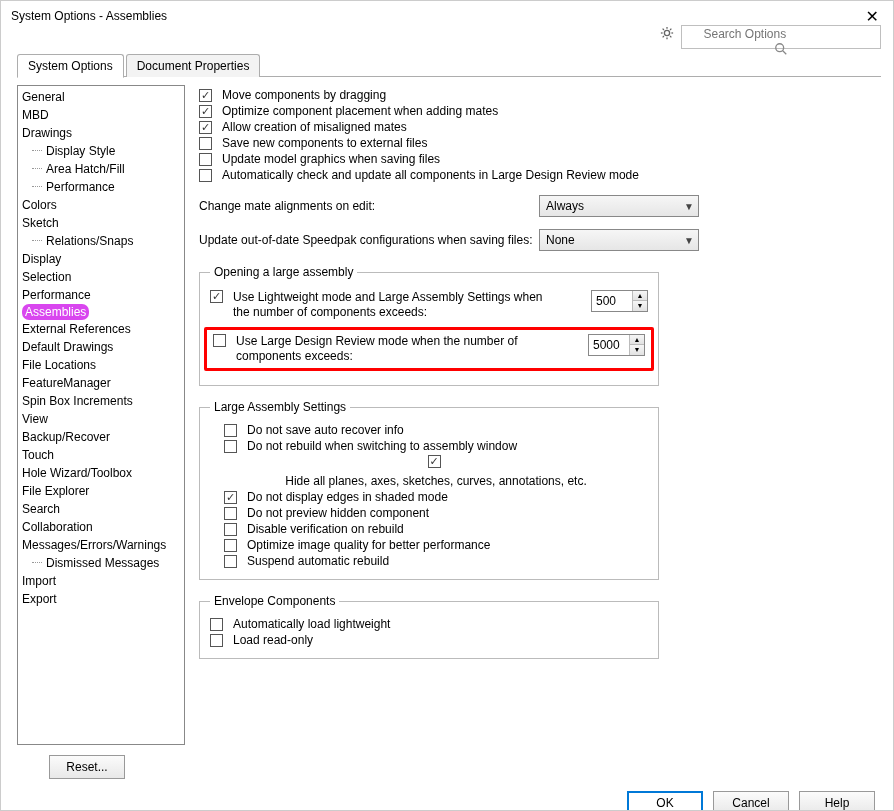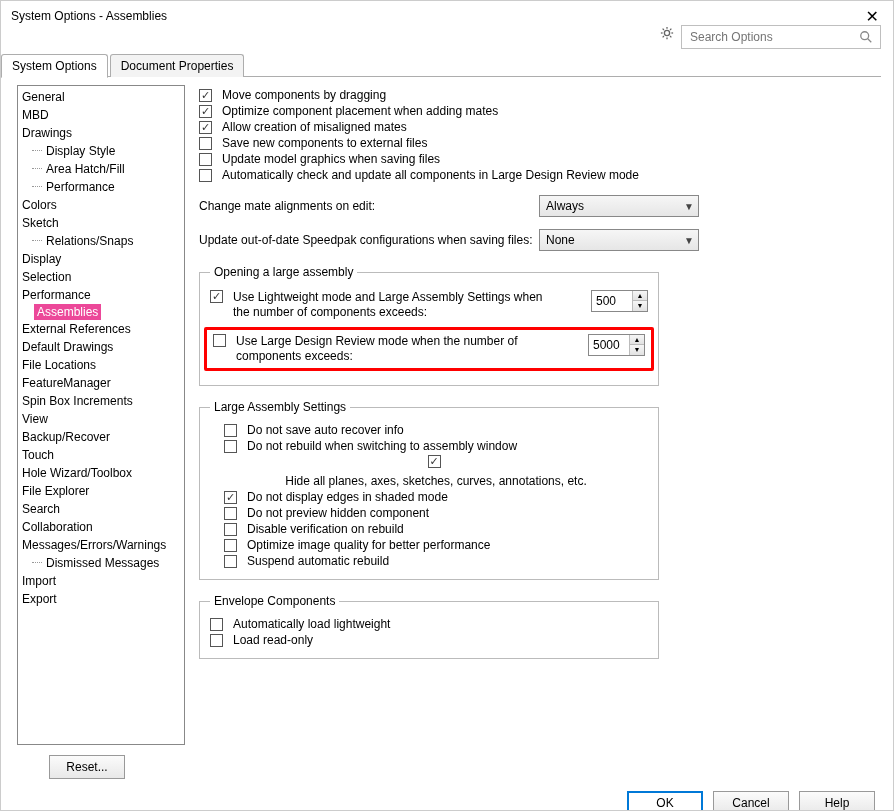--- a/index.html
+++ b/index.html
@@ -30,37 +30,38 @@
     margin-top: -6px;
   }
   .searchwrap {
     display: flex;
     align-items: center;
     border: 1px solid #bfbfbf;
     background: #fff;
     width: 200px;
     height: 24px;
     padding: 0 6px;
+    flex-direction: column;
   }
   .searchwrap input {
     border: none;
     outline: none;
     flex: 1;
     font-size: 12px;
     color: #777;
     background: transparent;
   }
   .gear, .mag {
     width: 16px; height: 16px; display:inline-flex; align-items:center; justify-content:center;
     color:#666;
   }
   .tabs {
     display: flex;
     align-items: flex-end;
-    padding-left: 0;
+    padding-left: 16px;
     position: relative;
     height: 24px;
   }
   .tabs::after {
     content:"";
     position:absolute;
     left:16px; right:12px; bottom:0;
     border-bottom:1px solid #adadad;
     z-index:0;
   }
@@ -104,25 +105,26 @@
   .side-item.child::before {
     content:"";
     display:inline-block;
     width:10px;
     border-bottom:1px dotted #999;
     margin-right:4px;
     vertical-align:middle;
     margin-top:-2px;
   }
   .side-item.selected {
-    background:#ec4899;
+    background:#d946ef;
     color:#fff;
     display:inline-block;
-    margin-left:16px;
+    margin-left:4px;
     padding:0 3px;
+    border-radius:7px;
   }
   .content {
     flex:1;
     padding-top:2px;
   }
   .row {
     display:flex;
     align-items:center;
     gap:6px;
     padding:1px 0;

